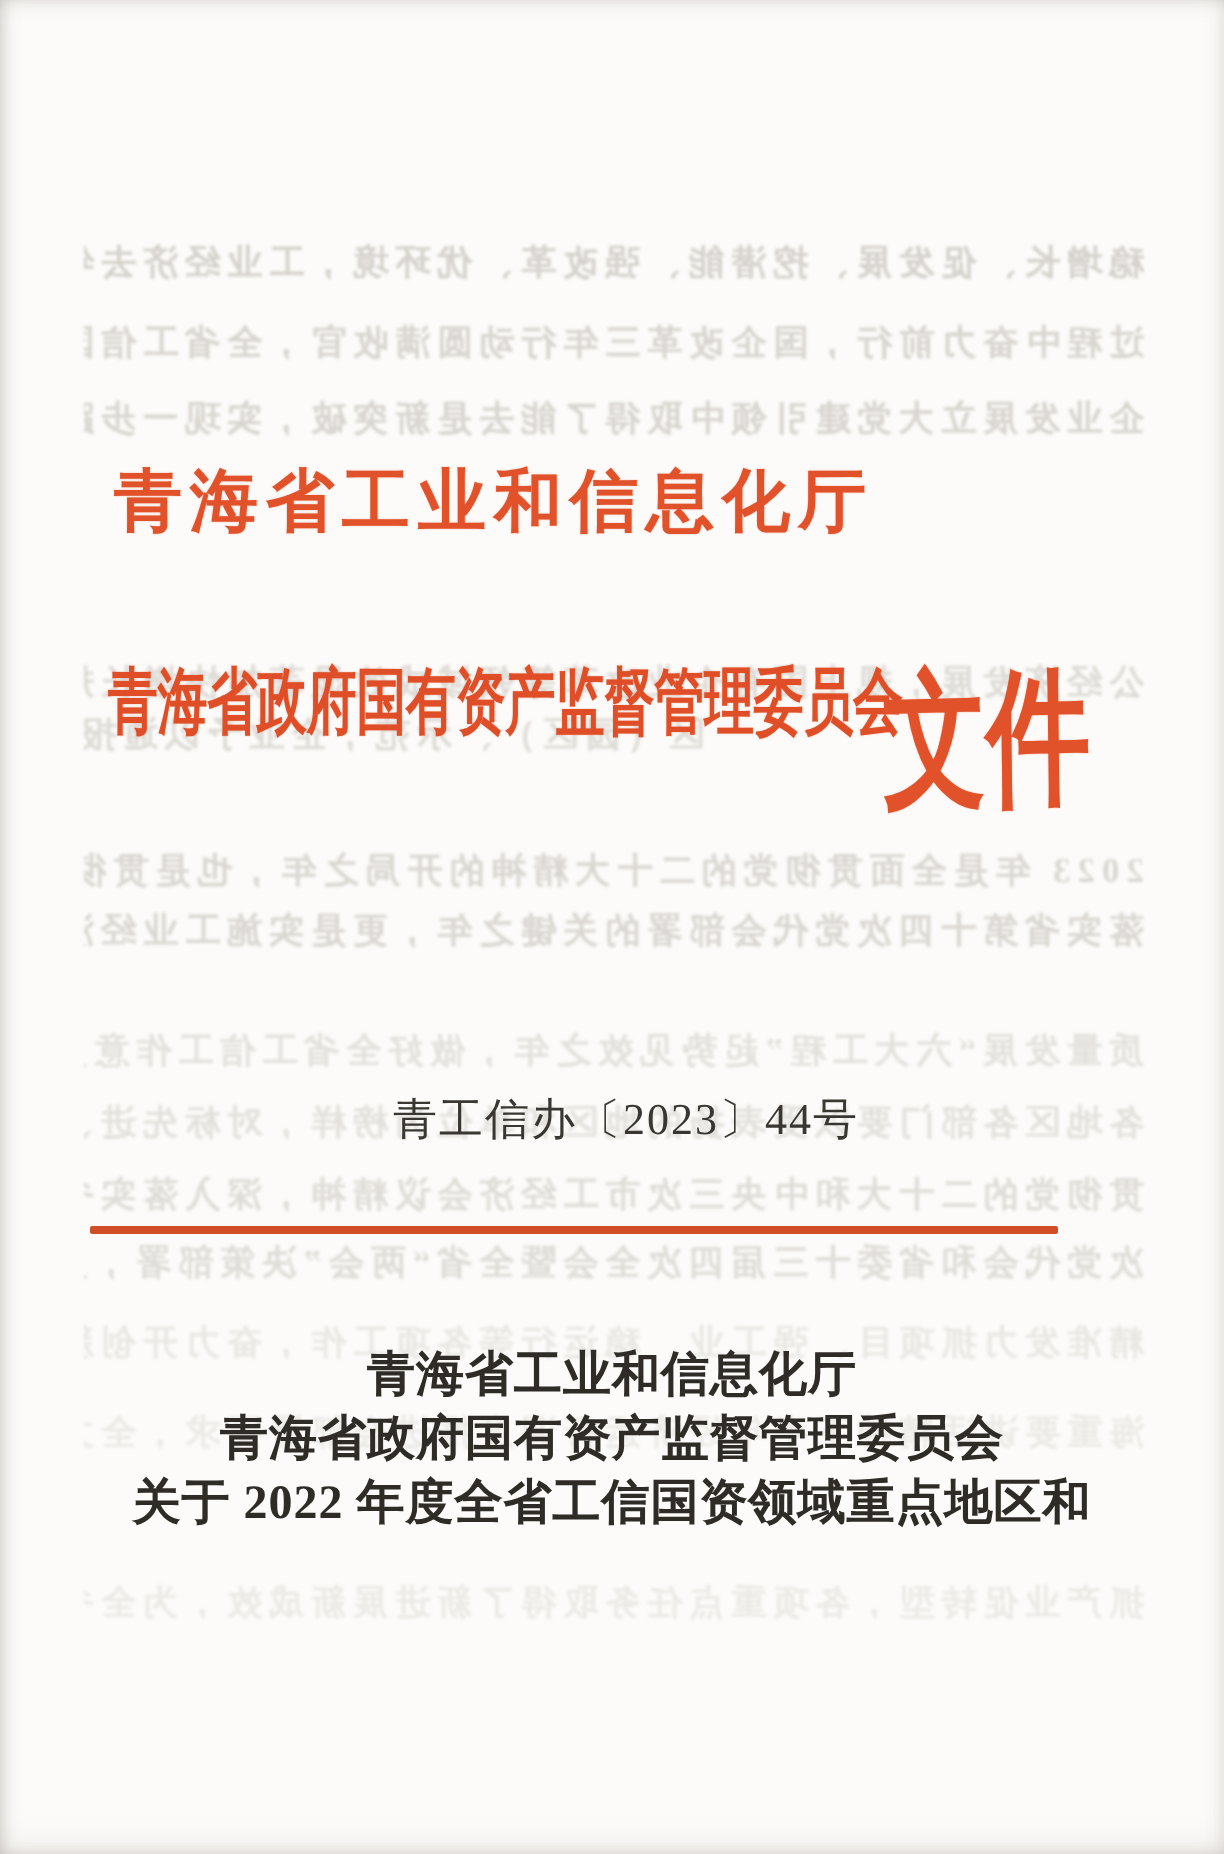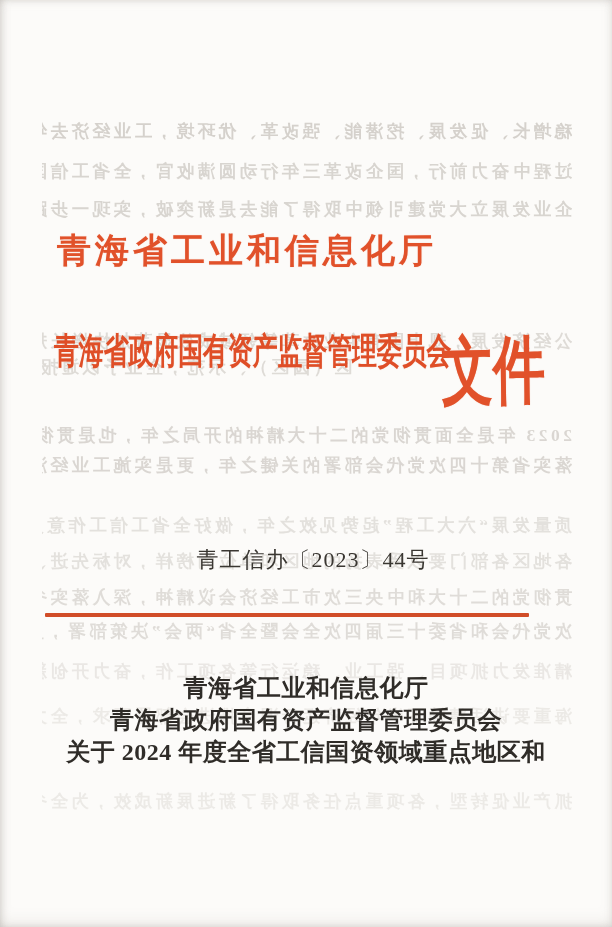--- a/index.html
+++ b/index.html
@@ -98,16 +98,16 @@
   <div class="agency2 z">青海省政府国有资产监督管理委员会</div>
   <div class="wenjian z">文件</div>
 
   <div class="docnum z">青工信办〔2023〕44号</div>
 
   <div class="redline z"></div>
 
   <div class="doc-title z">
     <div>青海省工业和信息化厅</div>
     <div>青海省政府国有资产监督管理委员会</div>
-    <div>关于 2024 年度全省工信国资领域重点地区和</div>
+    <div>关于 2022 年度全省工信国资领域重点地区和</div>
   </div>
 
 </div>
 
 </body></html>

